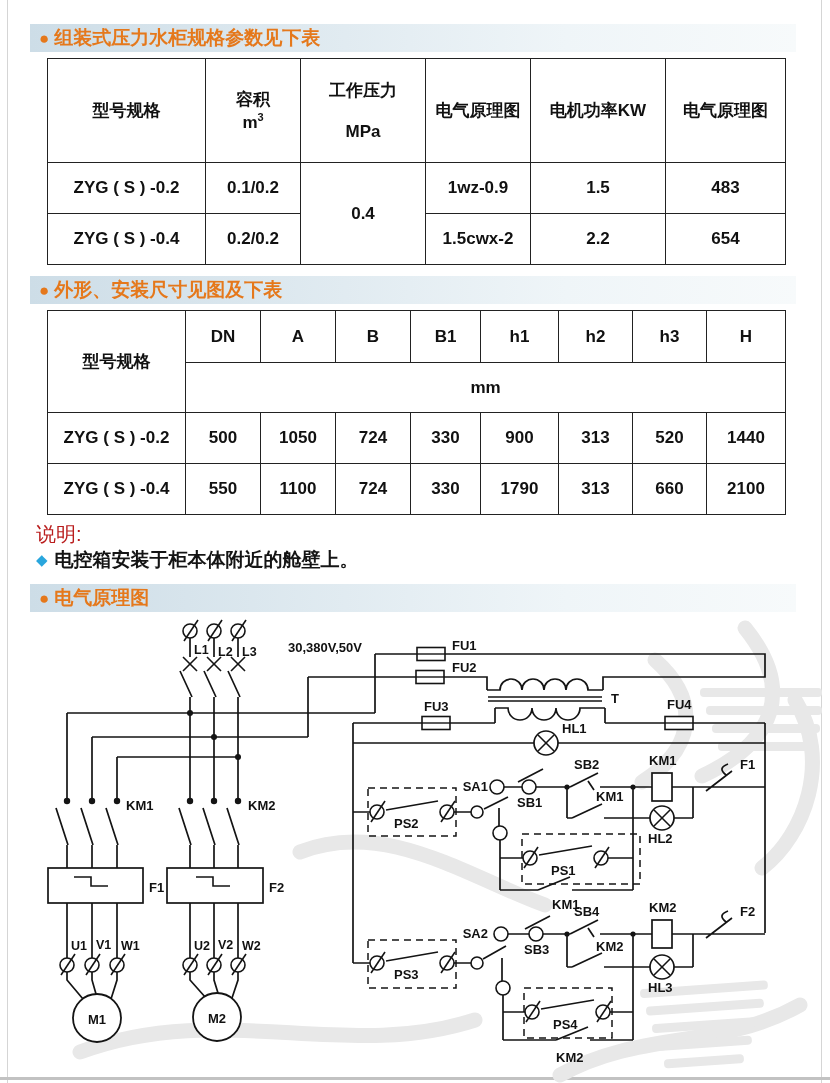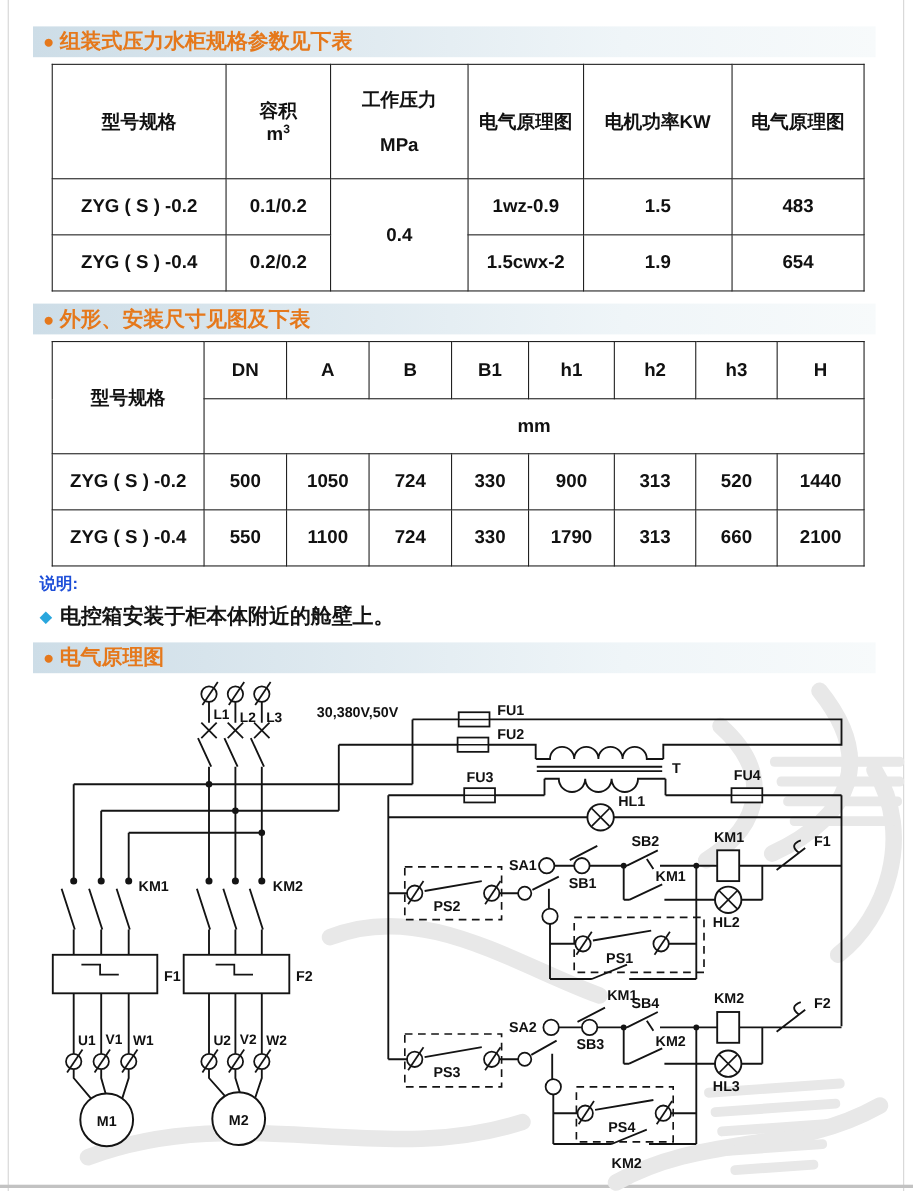--- a/index.html
+++ b/index.html
@@ -10,21 +10,21 @@
   .edge-b{position:absolute;left:0;top:1077px;width:830px;height:3px;background:#c2c2c2;}
   .bar{position:absolute;left:30px;width:766px;height:28px;
        background:linear-gradient(to right,#cddde7,#eff5f8 70%,#f7fafb);
        display:flex;align-items:center;font-weight:bold;color:#e5781b;font-size:19px;}
   .bar .dot{font-size:17px;margin:0 5px 0 9px;line-height:1;}
   .tblwrap{position:absolute;left:47px;}
   table{border-collapse:collapse;table-layout:fixed;font-size:17px;font-weight:bold;
         text-align:center;color:#111;width:738px;}
   td,th{border:1.5px solid #222;padding:0;overflow:hidden;}
   sup.m3{font-size:11px;vertical-align:super;}
-  .note-title{position:absolute;left:36px;top:521px;color:#1d4ed8;font-size:15px;font-weight:bold;}
+  .note-title{position:absolute;left:36px;top:521px;color:#b91c1c;font-size:20px;font-weight:normal;}
   .note-line{position:absolute;left:36px;top:547px;font-size:19px;font-weight:bold;color:#141414;
              display:flex;align-items:center;}
   .note-line .diamond{color:#29a6dd;font-size:15px;margin-right:7px;}
   svg text{font-family:"Liberation Sans","DejaVu Sans",sans-serif;font-size:13px;font-weight:bold;fill:#111;}
   svg text.sm{font-size:12.5px;}
 </style>
 </head>
 <body>
 
 <div class="edge-l"></div>
@@ -66,21 +66,21 @@
       <td>0.1/0.2</td>
       <td rowspan="2">0.4</td>
       <td>1wz-0.9</td>
       <td>1.5</td>
       <td>483</td>
     </tr>
     <tr style="height:51px">
       <td>ZYG ( S ) -0.4</td>
       <td>0.2/0.2</td>
       <td>1.5cwx-2</td>
-      <td>1.9</td>
+      <td>2.2</td>
       <td>654</td>
     </tr>
   </tbody>
     </table>
 </div>
 
 <div class="bar" style="top:276px;">
   <span class="dot">●</span>
   <span>外形、安装尺寸见图及下表</span>
 </div>

